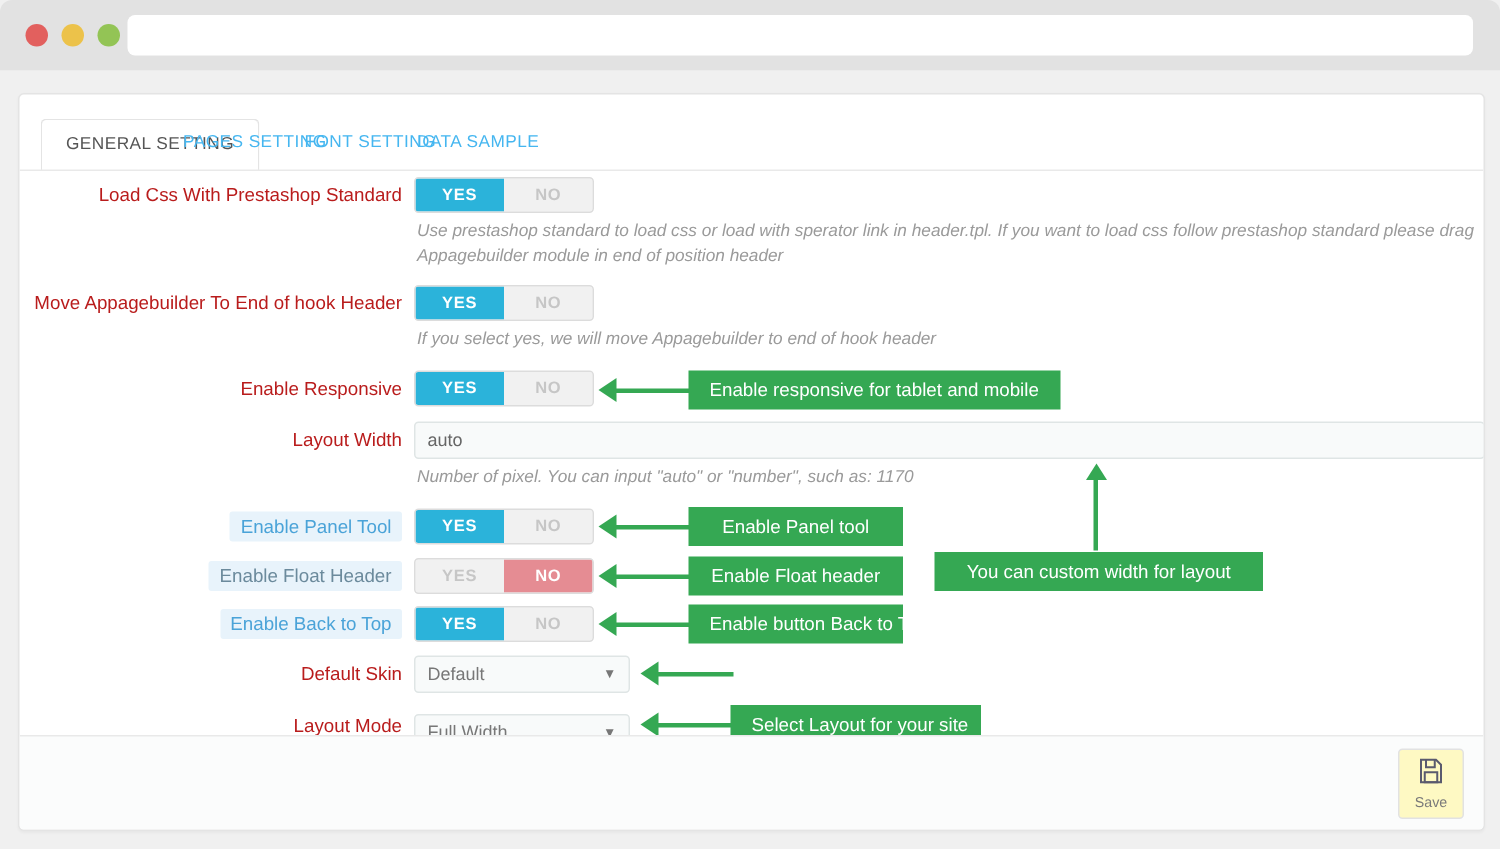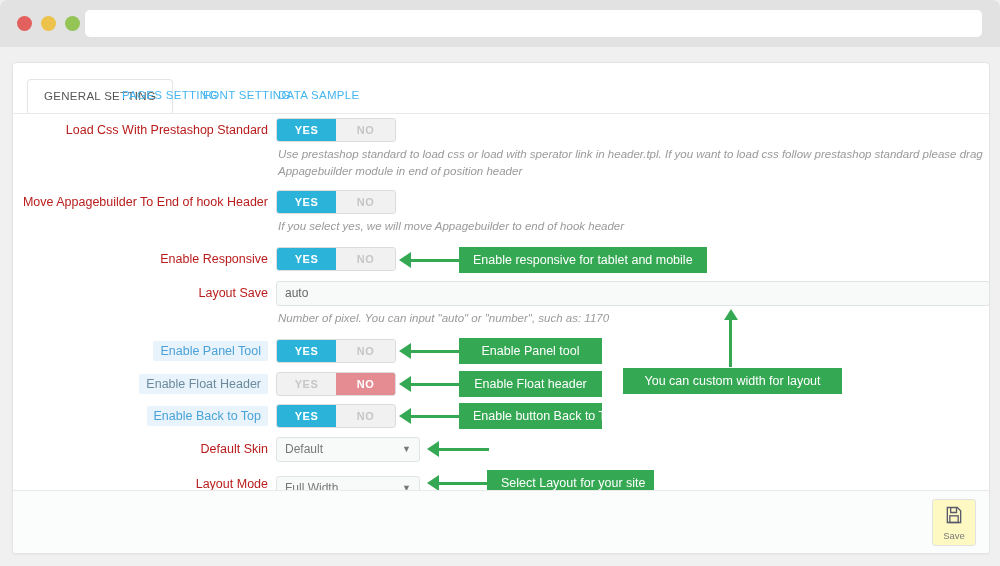--- a/index.html
+++ b/index.html
@@ -201,21 +201,21 @@
 
       <div class="row" style="top:129px;">
         <div class="lbl" style="top:5px;">Enable Responsive</div>
         <div class="switch" style="top:0px;">
           <div class="sw-half sw-on-yes">YES</div>
           <div class="sw-half sw-off">NO</div>
         </div>
       </div>
 
       <div class="row" style="top:163px;">
-        <div class="lbl" style="top:5px;">Layout Save</div>
+        <div class="lbl" style="top:5px;">Layout Width</div>
         <div class="tinput" style="top:0px;">auto</div>
         <div class="help" style="top:29px;">Number of pixel. You can input "auto" or "number", such as: 1170</div>
       </div>
 
       <div class="row" style="top:221px;">
         <div class="lbl lbl-hl" style="top:2px;">Enable Panel Tool</div>
         <div class="switch" style="top:0px;">
           <div class="sw-half sw-on-yes">YES</div>
           <div class="sw-half sw-off">NO</div>
         </div>

